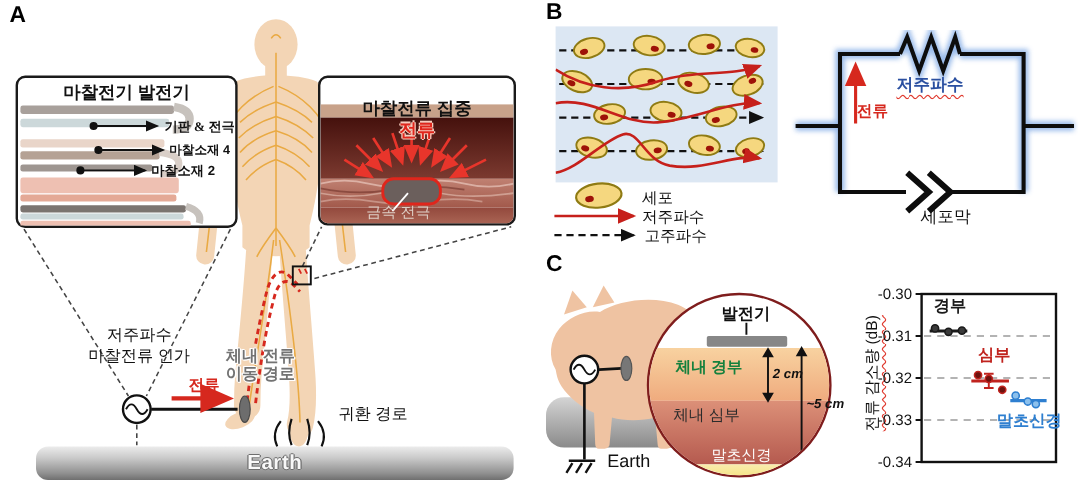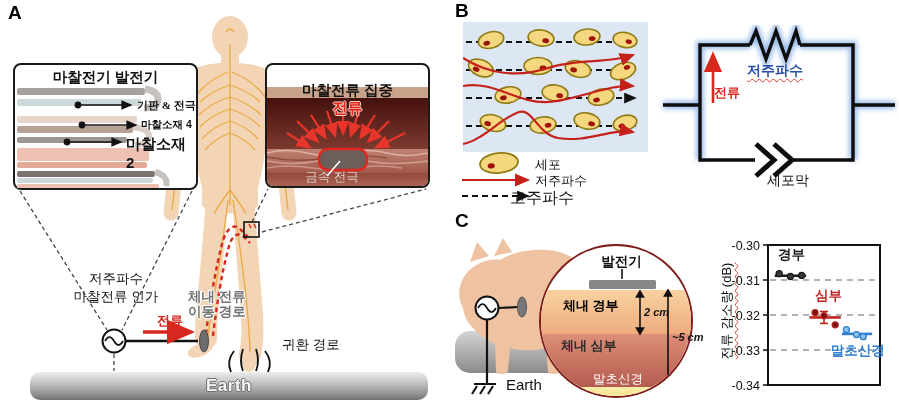--- a/index.html
+++ b/index.html
@@ -134,21 +134,21 @@
         <circle cx="63" cy="40" r="2.6" fill="#111"></circle>
           <line x1="63" y1="40" x2="116" y2="40" marker-end="url(#gK)"></line>
         <circle cx="67" cy="60" r="2.6" fill="#111"></circle>
           <line x1="67" y1="60" x2="121" y2="60" marker-end="url(#gK)"></line>
         <circle cx="52" cy="77" r="2.6" fill="#111"></circle>
           <line x1="52" y1="77" x2="106" y2="77" marker-end="url(#gK)"></line>
       </g>
     </svg>
     <div class="abs" style="left:122px;top:33px;font-size:11px;font-weight:600;font-family:Liberation Serif, serif;">기판 &amp; 전극</div>
     <div class="abs" style="left:126px;top:53px;font-size:10.5px;font-weight:600;">마찰소재 4</div>
-    <div class="abs" style="left:111px;top:70px;font-size:15px;font-weight:600;">마찰소재 2</div>
+    <div class="abs" style="left:111px;top:70px;font-size:11px;font-weight:600;">마찰소재 2</div>
   </div>
 
   <div class="abs inset" style="left:265px;top:63px;width:165px;height:125px;overflow:hidden;">
     <div class="abs" style="left:0;top:22px;width:161px;height:11px;background:#c8a28a;"></div>
     <div class="abs" style="left:0;top:33px;width:161px;height:51px;background:linear-gradient(180deg,#45110d,#7c3a30);"></div>
     <div class="abs" style="left:0;top:84px;width:161px;height:24px;background:linear-gradient(180deg,#c08172,#a2594b);"></div>
     <div class="abs" style="left:0;top:108px;width:161px;height:17px;background:linear-gradient(180deg,#93493d,#b06b5a);"></div>
     <svg class="abs" style="left:0;top:0;" width="161" height="121" viewBox="0 0 161 121">
       <defs>
         <marker id="cR" markerWidth="8" markerHeight="8" refX="5.5" refY="3" orient="auto">
@@ -286,21 +286,21 @@
     </defs>
     <g transform="rotate(-6 41 15)">
       <ellipse cx="41" cy="15" rx="19" ry="10" fill="#f5d77f" stroke="#8f7b13" stroke-width="1.8"></ellipse>
       <ellipse cx="33" cy="17" rx="3.6" ry="2.6" fill="#9e1208"></ellipse>
     </g>
     <line x1="4" y1="32" x2="70" y2="32" stroke="#c6201b" stroke-width="2.2" marker-end="url(#lR)"></line>
     <line x1="4" y1="48" x2="70" y2="48" stroke="#111" stroke-width="1.8" stroke-dasharray="6 4" marker-end="url(#lK)"></line>
   </svg>
   <div class="abs" style="left:535px;top:156px;font-size:13px;">세포</div>
   <div class="abs" style="left:535px;top:172px;font-size:13px;">저주파수</div>
-  <div class="abs" style="left:510px;top:188px;font-size:16px;">고주파수</div>
+  <div class="abs" style="left:537px;top:188px;font-size:13px;">고주파수</div>
 
   <svg class="abs" style="left:655px;top:25px;" width="244" height="185" viewBox="0 0 244 185">
     <defs>
       <marker id="qR" markerWidth="9" markerHeight="9" refX="5" refY="3.5" orient="auto">
           <path d="M0,0 L8,3.5 L0,7 Z" fill="#d6281e"></path>
         </marker>
       <filter id="glowB" x="-30%" y="-30%" width="160%" height="160%">
           <feGaussianBlur stdDeviation="2.4"></feGaussianBlur>
         </filter>
     </defs>
@@ -367,22 +367,22 @@
       <g stroke="#111" stroke-width="1.6">
         <line x1="99" y1="47" x2="99" y2="86"></line>
         <path d="M99,45 l-3.5,6 h7 Z" fill="#111"></path>
           <path d="M99,88 l-3.5,-6 h7 Z" fill="#111"></path>
         <line x1="127" y1="46" x2="127" y2="140"></line>
         <path d="M127,44 l-3.5,6 h7 Z" fill="#111"></path>
           <path d="M127,142 l-3.5,-6 h7 Z" fill="#111"></path>
       </g>
     </svg>
     <div class="abs ctr" style="left:38px;top:7px;width:85px;font-size:13.5px;font-weight:600;">발전기</div>
-    <div class="abs" style="left:22px;top:51px;font-size:13px;font-weight:600;color:#000000;">체내 경부</div>
-    <div class="abs" style="left:20px;top:91px;font-size:13px;font-weight:700;color:#2b2b2b;">체내 심부</div>
+    <div class="abs" style="left:22px;top:51px;font-size:13px;font-weight:600;color:#15803d;">체내 경부</div>
+    <div class="abs" style="left:20px;top:91px;font-size:13px;font-weight:400;color:#2b2b2b;">체내 심부</div>
     <div class="abs ctr" style="left:46px;top:125px;width:62px;font-size:12.5px;color:#fff;">말초신경</div>
     <div class="abs ital" style="left:103px;top:60px;">2 cm</div>
   </div>
   <div class="abs ital" style="left:672px;top:331px;">~5 cm</div>
 
   <div class="abs ctr wavy-red" style="left:647px;top:302px;width:160px;height:18px;font-size:13px;transform:rotate(-90deg);">전류 감소량 (dB)</div>
   <svg id="chart-svg" class="abs" style="left:713px;top:215px;" width="186" height="196" viewBox="0 0 186 196">
       <line x1="57" x2="165" y1="65" y2="65" stroke="#9a9a9a" stroke-width="1.3" stroke-dasharray="6 5"></line>
       <line x1="57" x2="165" y1="100" y2="100" stroke="#9a9a9a" stroke-width="1.3" stroke-dasharray="6 5"></line>
       <line x1="57" x2="165" y1="135" y2="135" stroke="#9a9a9a" stroke-width="1.3" stroke-dasharray="6 5"></line>

